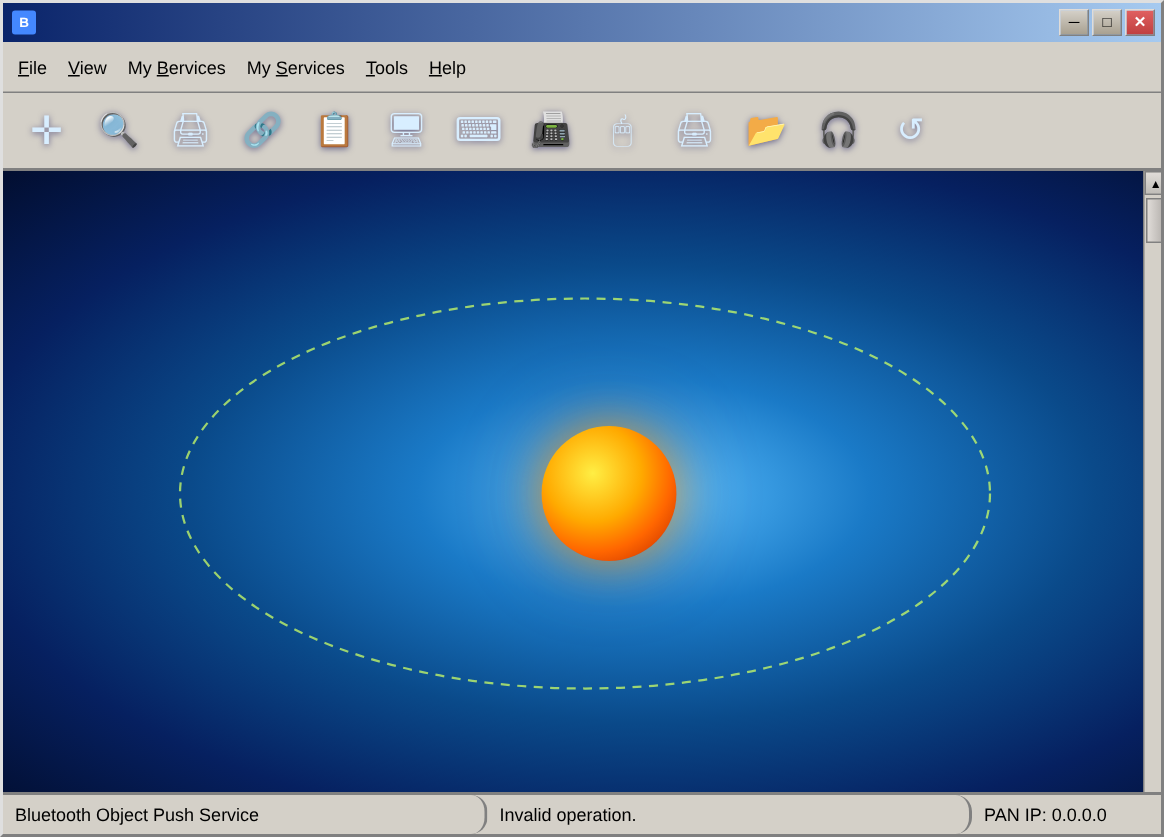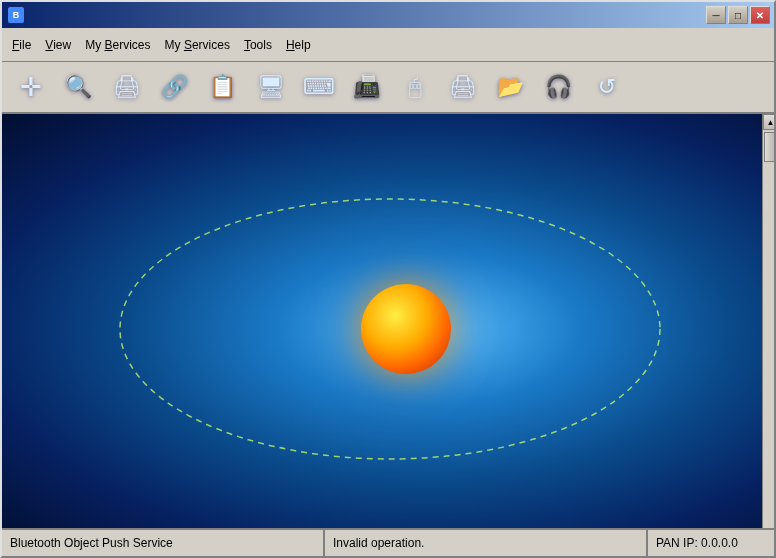--- a/index.html
+++ b/index.html
@@ -136,20 +136,21 @@
       display: flex;
       align-items: center;
     }
     .status-section {
       height: 100%;
       display: flex; align-items: center;
       padding: 0 8px;
       font-size: 12px;
       color: #000;
       border-right: 2px solid #808080;
+      border-radius: 11px;
     }
     .status-section:first-child { flex: 1; }
     .status-section:nth-child(2) { flex: 1; }
     .status-section:last-child { flex: 0 0 130px; border-right: none; }
 
     
     .window-frame {
       border: 2px solid #808080;
       border-top-color: #dfdfdf;
       border-left-color: #dfdfdf;

